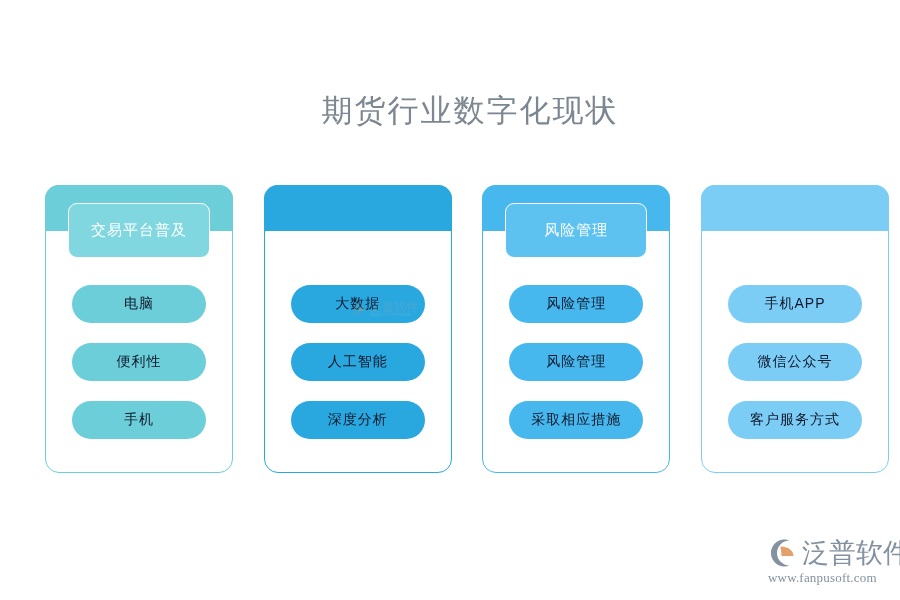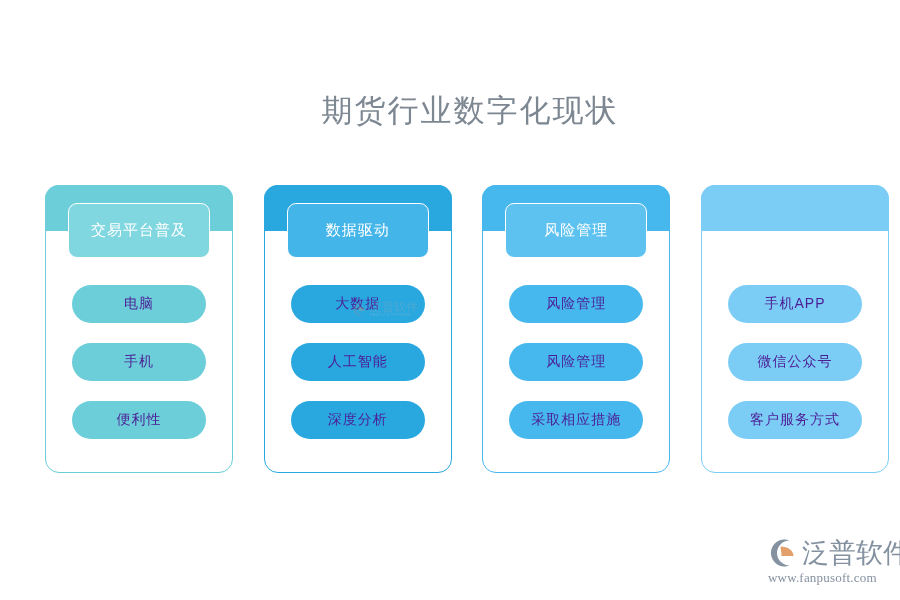--- a/index.html
+++ b/index.html
@@ -109,21 +109,21 @@
     width: 134px;
     display: flex;
     flex-direction: column;
     gap: 20px;
   }
 
   .pill {
     height: 38px;
     border-radius: 19px;
     background: var(--accent);
-    color: #4c1d95;
+    color: #0f172a;
     font-size: 14px;
     letter-spacing: 1px;
     display: flex;
     align-items: center;
     justify-content: center;
     white-space: nowrap;
     box-sizing: border-box;
   }
 
   
@@ -207,29 +207,28 @@
   <h1 id="page-title">期货行业数字化现状</h1>
 
   <div id="cards">
 
     <div class="card" style="--accent:#6bced9; --accentLight:#81d7e0;">
       <div class="card-body"></div>
       <div class="card-band"></div>
       <div class="card-header">交易平台普及</div>
       <div class="card-items">
         <div class="pill">电脑</div>
+        <div class="pill">便利性</div>
         <div class="pill">手机</div>
-        <div class="pill">便利性</div>
       </div>
     </div>
 
     <div class="card" style="--accent:#29a8e0; --accentLight:#44b5e8;">
       <div class="card-body"></div>
       <div class="card-band"></div>
-      <div class="card-header">数据驱动</div>
       <div class="card-items">
         <div class="pill">大数据</div>
         <div class="pill">人工智能</div>
         <div class="pill">深度分析</div>
       </div>
     </div>
 
     <div class="card" style="--accent:#46b8ee; --accentLight:#5ec2f0;">
       <div class="card-body"></div>
       <div class="card-band"></div>

